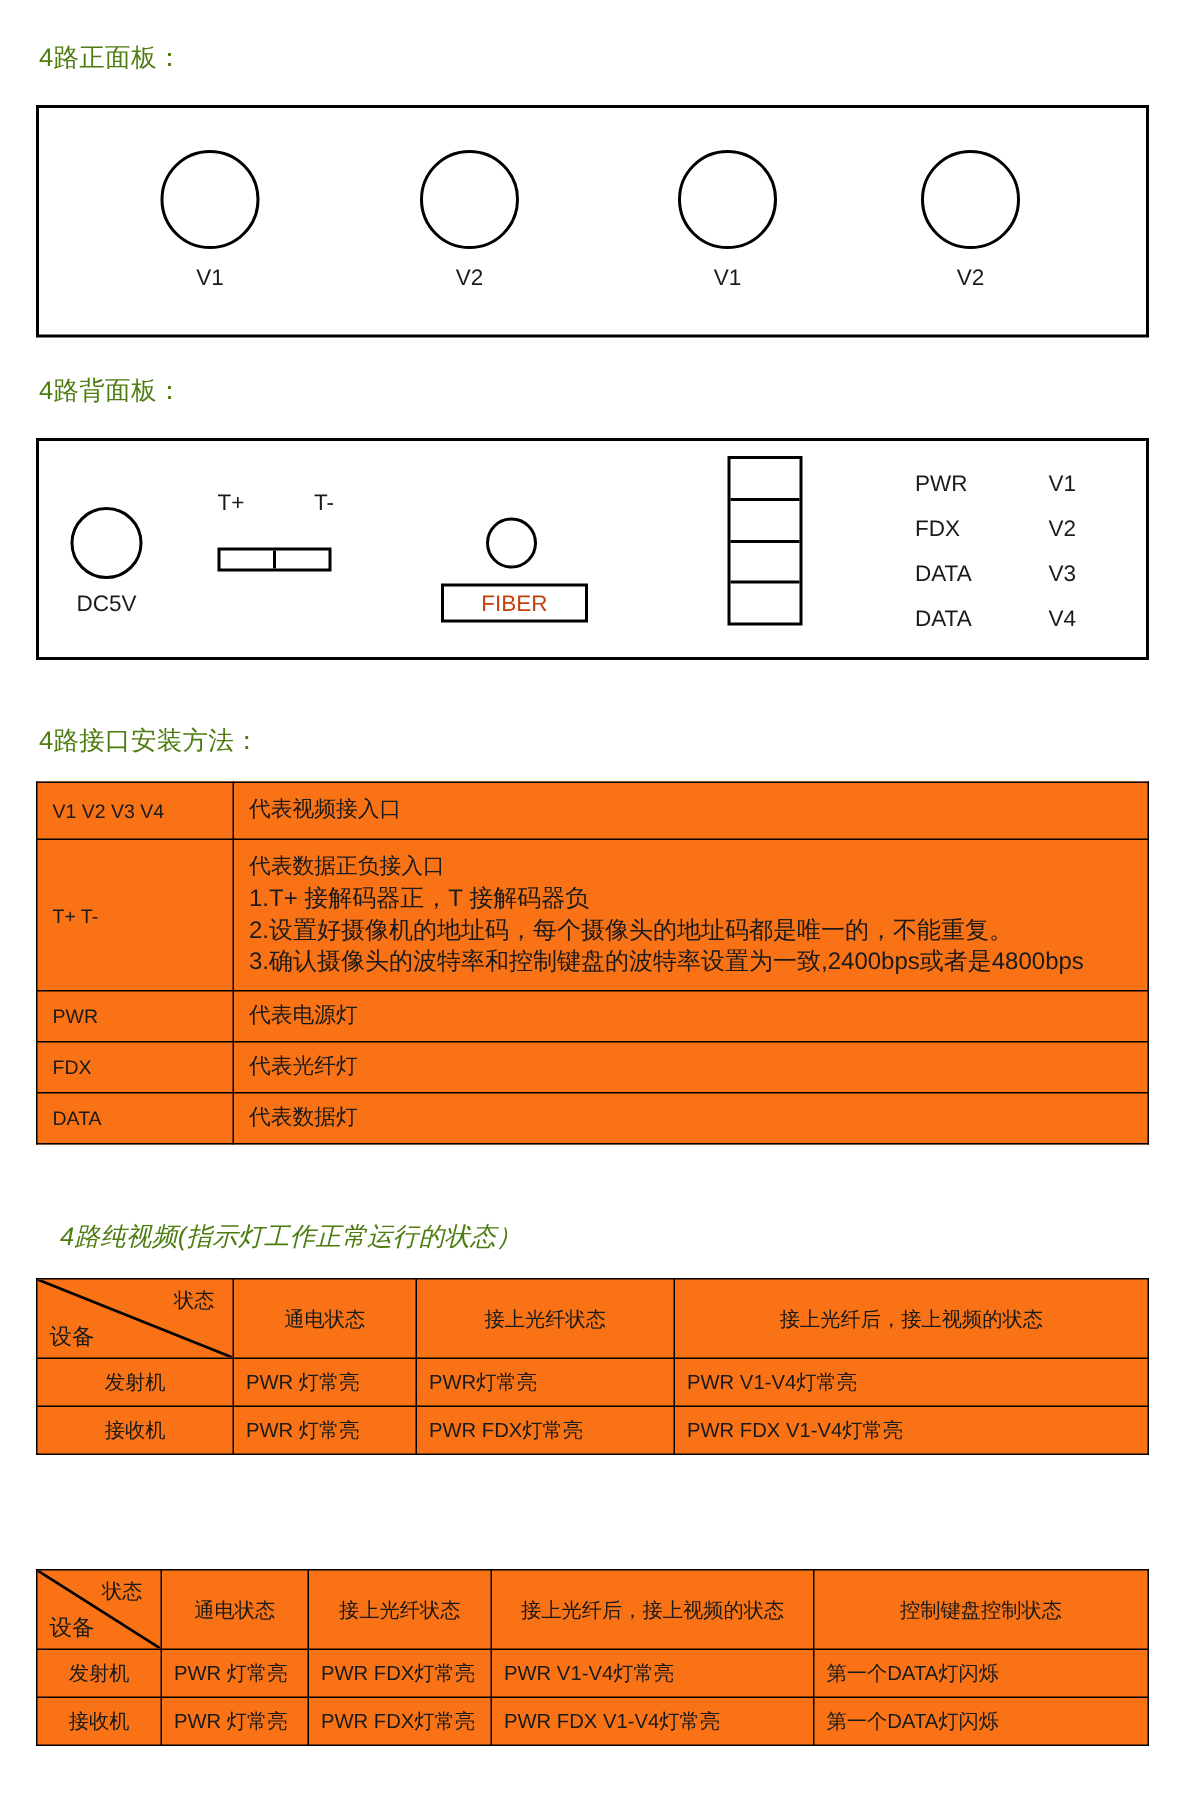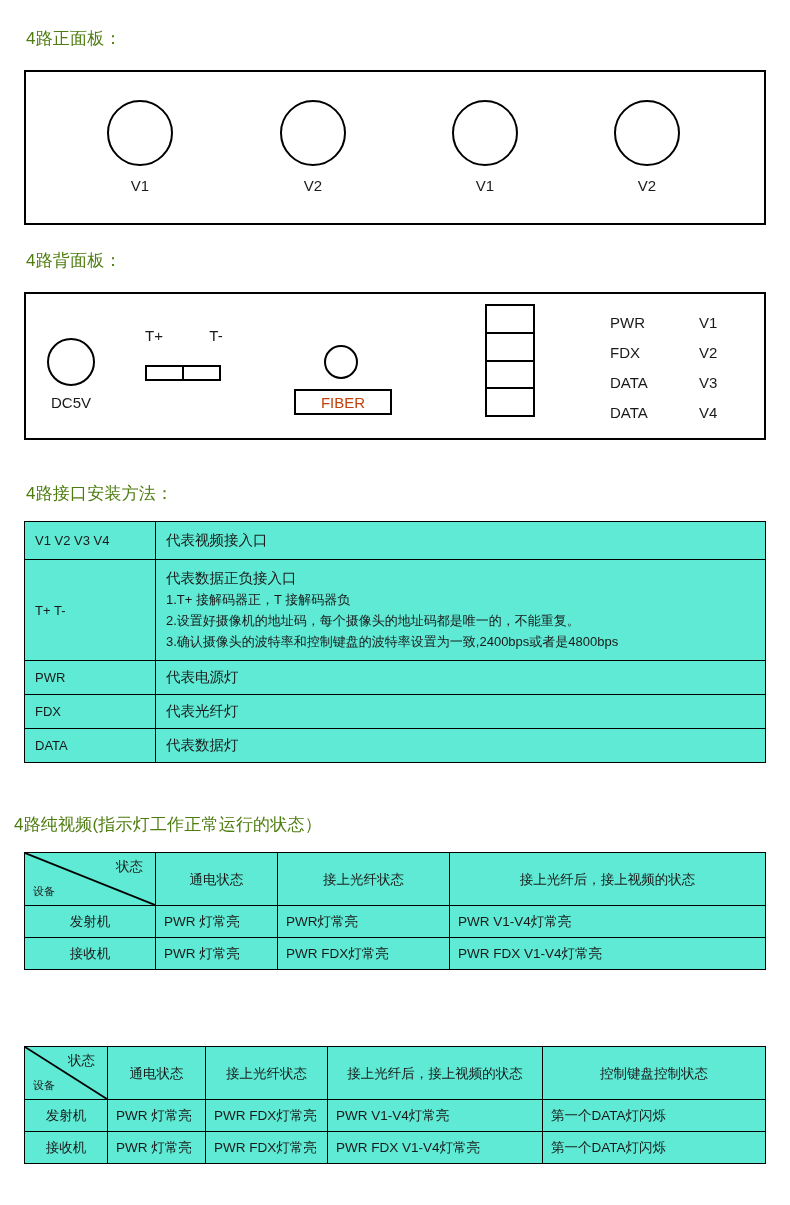--- a/index.html
+++ b/index.html
@@ -106,38 +106,38 @@
     font-size: 15px;
     line-height: 15px;
     white-space: nowrap;
     color: #1a1a1a;
   }
 
   
   table.grid {
     position: absolute;
     border-collapse: collapse;
-    background: #5eead4;
+    background: #f97316;
     table-layout: fixed;
   }
   table.grid td {
     border: 1.6px solid #000;
     vertical-align: middle;
     color: #1a1a1a;
     font-size: 13.5px;
     line-height: 19px;
   }
 
   
   #install-table { left: 24px; top: 521px; width: 742px; }
   #install-table td { padding: 7px 10px; }
   #install-table td.key { width: 110px; font-size: 13px; }
   #install-table td.desc { font-size: 14.5px; }
   #install-table td.desc .line { display: block; margin: 2px 0; }
-  #install-table td.desc .line.num { font-size: 13px; }
+  #install-table td.desc .line.num { font-size: 16px; }
 
   
   table.status td { padding: 6px 8px; font-size: 13.5px; }
   table.status td.dev { text-align: center; }
   table.status td.hdr { text-align: center; }
 
   .corner {
     position: relative;
     padding: 0 !important;
     height: 52px;
@@ -153,21 +153,21 @@
   .corner .lbl-state {
     position: absolute;
     right: 12px;
     top: 4px;
     font-size: 13.5px;
   }
   .corner .lbl-device {
     position: absolute;
     left: 8px;
     bottom: 4px;
-    font-size: 11px;
+    font-size: 15px;
   }
 
   #video-table { left: 24px; top: 852px; width: 742px; }
   #video-table col.c0 { width: 131px; }
   #video-table col.c1 { width: 122px; }
   #video-table col.c2 { width: 172px; }
 
   #data-table { left: 24px; top: 1046px; width: 742px; }
   #data-table col.c0 { width: 83px; }
   #data-table col.c1 { width: 98px; }
@@ -263,21 +263,21 @@
         <td class="key">FDX</td>
         <td class="desc">代表光纤灯</td>
       </tr>
       <tr>
         <td class="key">DATA</td>
         <td class="desc">代表数据灯</td>
       </tr>
     </tbody>
   </table>
 
-  <div class="heading" style="left:14px; top:814px;">4路纯视频(指示灯工作正常运行的状态）</div>
+  <div class="heading" style="left:40px; top:814px;font-style:italic;">4路纯视频(指示灯工作正常运行的状态）</div>
 
   <table class="grid status" id="video-table">
     <colgroup>
       <col class="c0">
         <col class="c1">
         <col class="c2">
         <col>
     </colgroup>
     <tbody>
       <tr>

